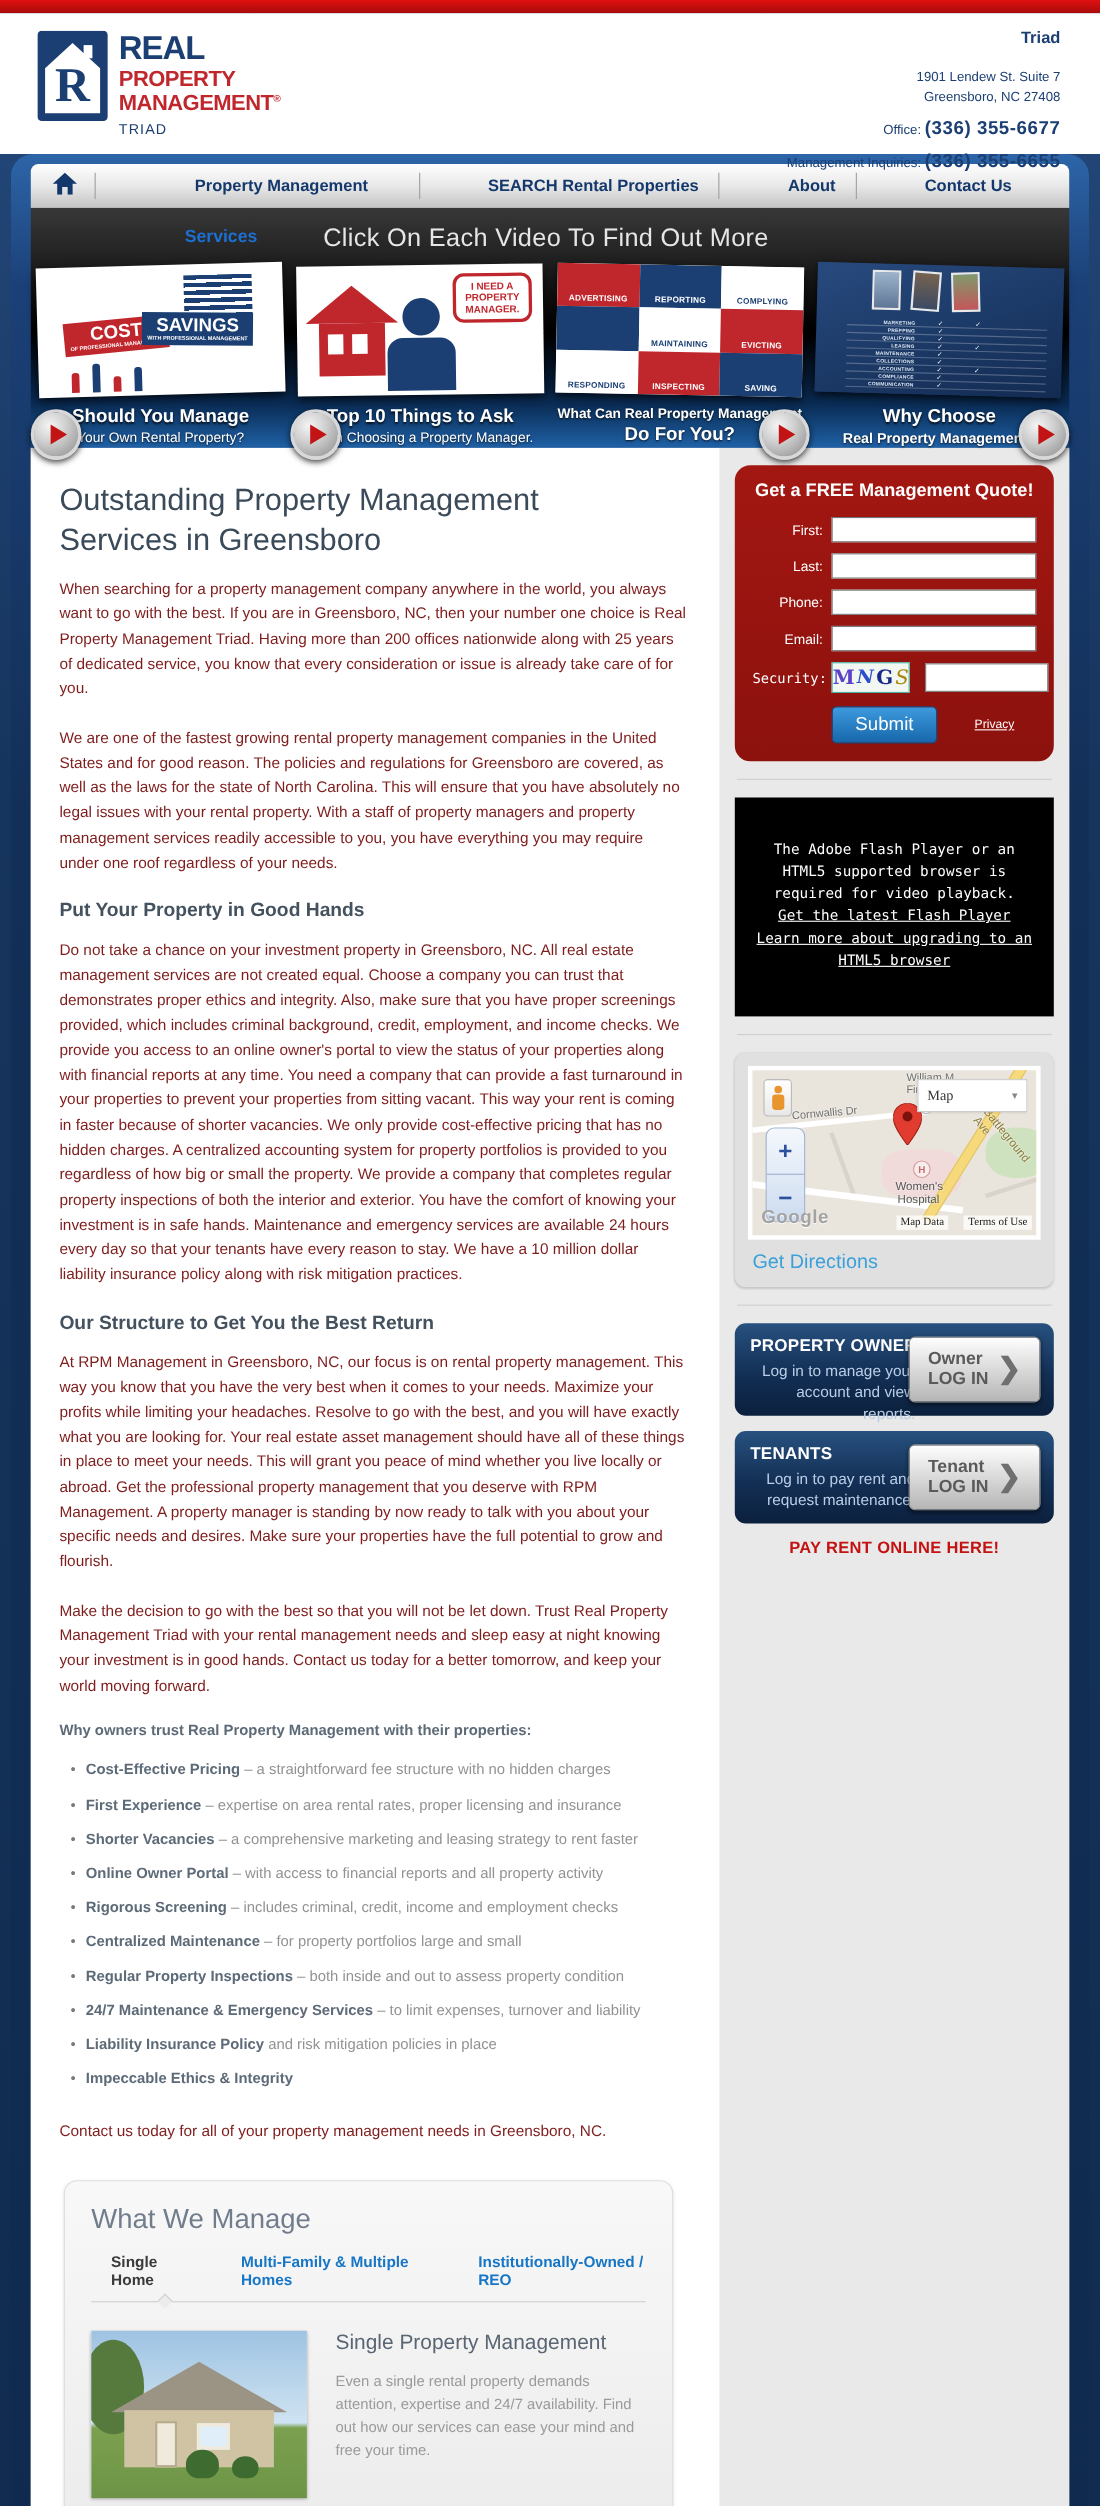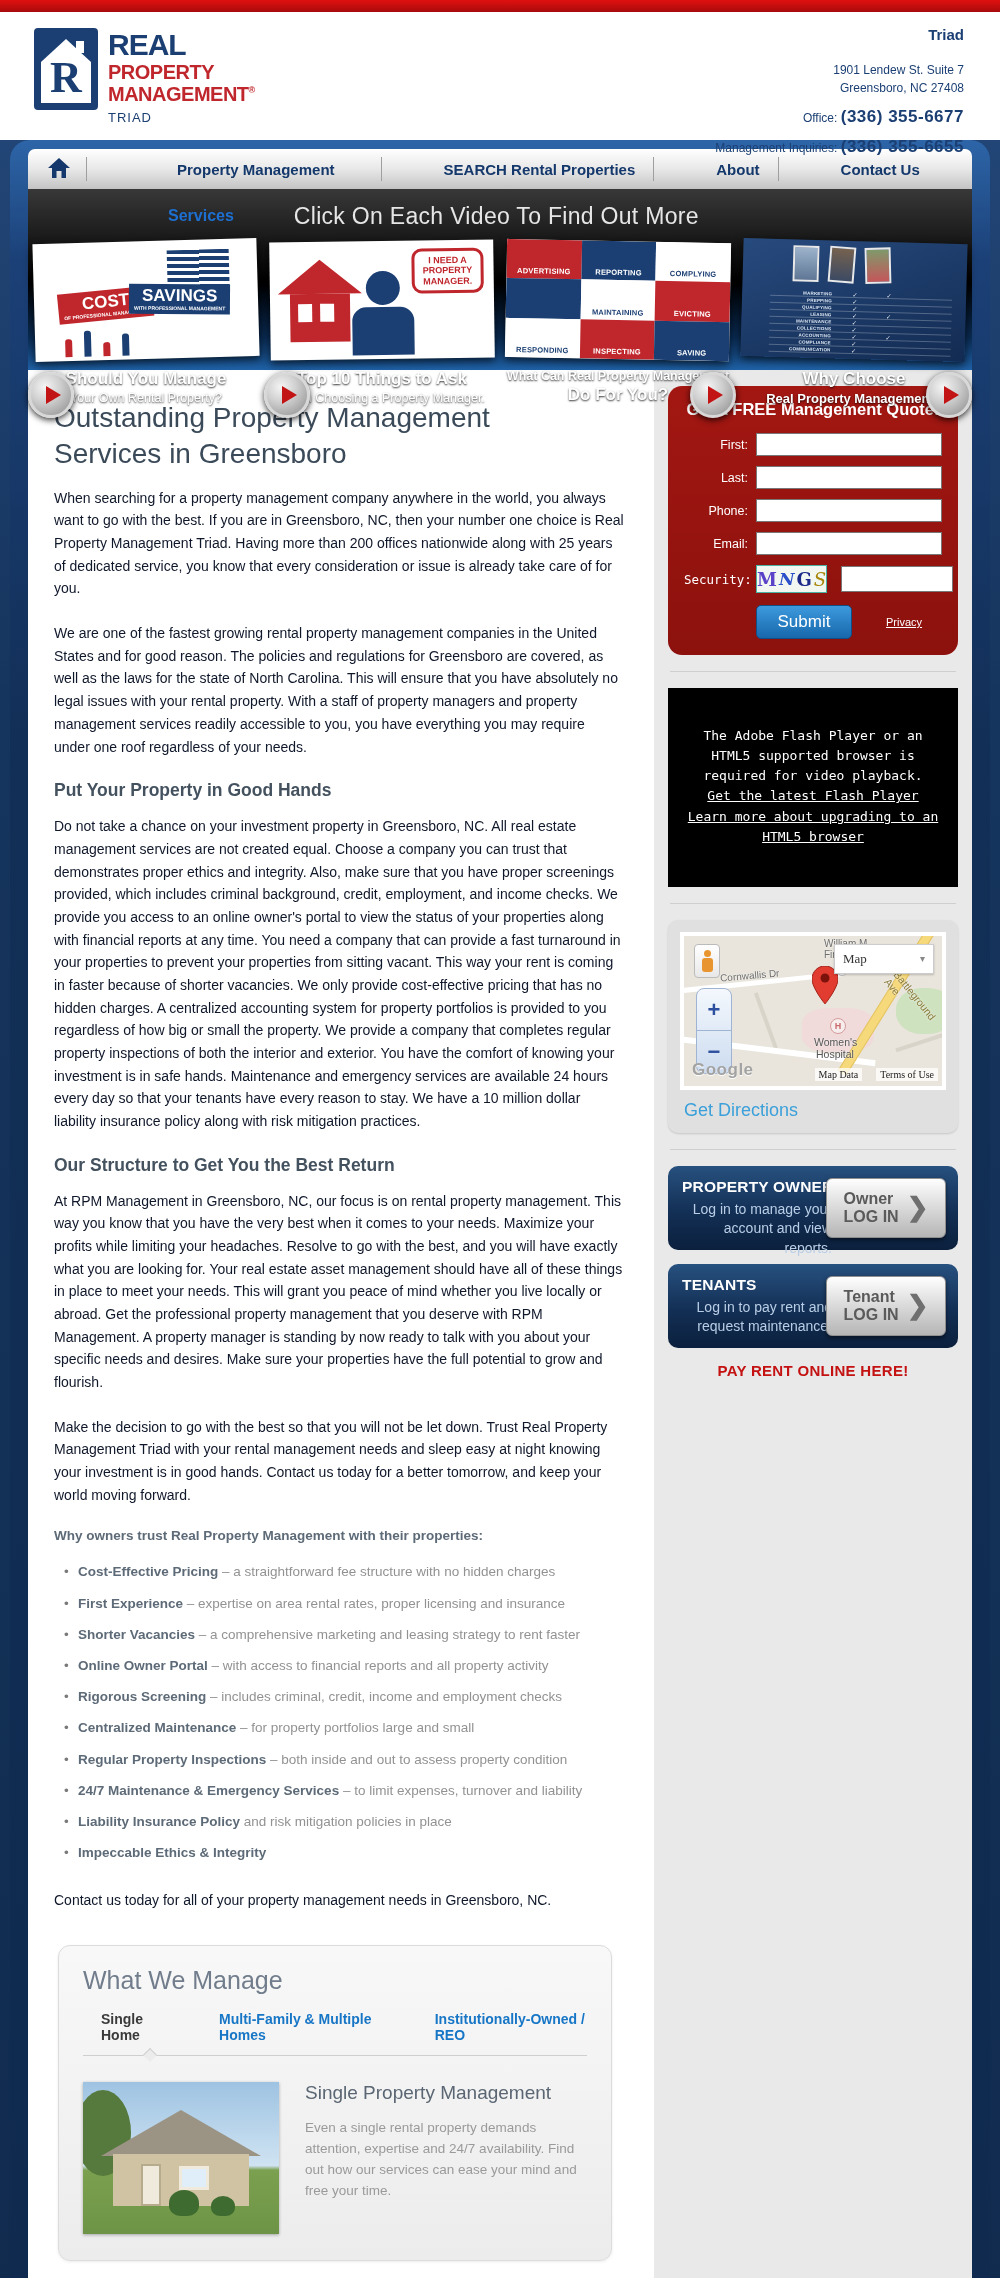--- a/index.html
+++ b/index.html
@@ -25,21 +25,21 @@
   
   .blue-panel { margin:0 10px; background:linear-gradient(180deg,#2d65a8 0%,#1b4077 120px,#122f57 600px,#0f2a4e 100%); border-radius:20px 20px 0 0; padding:9px 18px 0 18px; }
 
   .main-nav { height:40px; background:linear-gradient(180deg,#ffffff 0%,#e8e8e8 50%,#c4c4c4 100%); border-radius:7px 7px 0 0; display:flex; align-items:center;gap:44px; }
   .main-nav .nav-item { display:flex; align-items:center; height:24px; padding:0 18px; border-right:1px solid #9f9f9f; font-size:15px; font-weight:bold; color:#14386b; cursor:pointer; }
   .main-nav .nav-item.home { padding:0 16px 0 20px; }
   .main-nav .nav-item.pm { padding:0 46px; }
   .main-nav .nav-item:last-child { border-right:none; }
 
   
-  .carousel { height:181px; background:linear-gradient(180deg,#383838 0%,#191919 28%,#000 52%,#0a2c55 82%,#1f61a6 100%); padding:10px 2px 0 2px; position:relative; }
+  .carousel { height:218px; background:linear-gradient(180deg,#383838 0%,#191919 28%,#000 52%,#0a2c55 82%,#1f61a6 100%); padding:10px 2px 0 2px; position:relative; }
   .car-head { display:flex; align-items:center; padding-left:138px; height:34px; }
   .car-services { color:#1d6fd1; font-size:16px; font-weight:bold; }
   .car-title { color:#e6e6e6; font-size:23px; margin-left:60px; letter-spacing:.3px; }
   .videos { display:flex; gap:12px; padding:8px 4px 0 4px; }
   .video { width:226px; position:relative; cursor:pointer; }
   .thumb { height:118px; background:#fff; box-shadow:0 3px 8px rgba(0,0,0,.7); position:relative; overflow:hidden; }
   .video:nth-child(1) .thumb { transform:rotate(-1.6deg); }
   .video:nth-child(2) .thumb { transform:rotate(-0.8deg); }
   .video:nth-child(3) .thumb { transform:rotate(1.1deg); }
   .video:nth-child(4) .thumb { transform:rotate(1.6deg); }
@@ -95,21 +95,21 @@
   .t4-row { display:flex; align-items:center; border-bottom:1px solid rgba(255,255,255,.25); height:7px; }
   .t4-row b { width:68px; text-align:right; color:#dfe8f4; font-size:4.5px; font-weight:bold; letter-spacing:.2px; padding-right:6px; }
   .t4-row .ck { width:34px; color:#fff; font-size:6px; text-align:center; }
 
   
   .content-row { display:flex; align-items:stretch; min-height:1580px; background:#fff; }
   main.col-main { width:626px; padding:30px 30px 26px 26px; background:#fff; }
   aside.col-side { width:318px; background:#e9e9e9; padding:16px 14px 20px 14px; }
 
   h1.page-title { font-size:28px; color:#3b4a59; font-weight:normal; line-height:1.3; max-width:545px; margin-bottom:14px; }
-  .body-p { font-size:14px; color:#0f172a; line-height:1.62; margin-bottom:22px; }
+  .body-p { font-size:14px; color:#7f1d1d; line-height:1.62; margin-bottom:22px; }
   h2.sec-h { font-size:17.5px; color:#44525f; font-weight:bold; margin:4px 0 14px 0; }
   .bullets-head { font-size:13.5px; color:#5d6a77; font-weight:bold; margin:10px 0 20px 0; }
   ul.bullets { list-style:none; margin:0 0 26px 10px; }
   ul.bullets li { font-size:13.5px; color:#929292; line-height:1.35; margin-bottom:13px; padding-left:14px; position:relative; }
   ul.bullets li::before { content:"•"; position:absolute; left:0; color:#7a7a7a; }
   ul.bullets li b { color:#5d6a77; }
 
   
   .manage-panel { margin:34px 12px 26px 4px; background:linear-gradient(180deg,#f8f8f8,#ececec); border:1px solid #dcdcdc; border-radius:12px; padding:20px 24px 26px 24px; box-shadow:0 1px 3px rgba(0,0,0,.08); }
   .manage-title { font-size:25px; color:#717d8c; font-weight:normal; }

